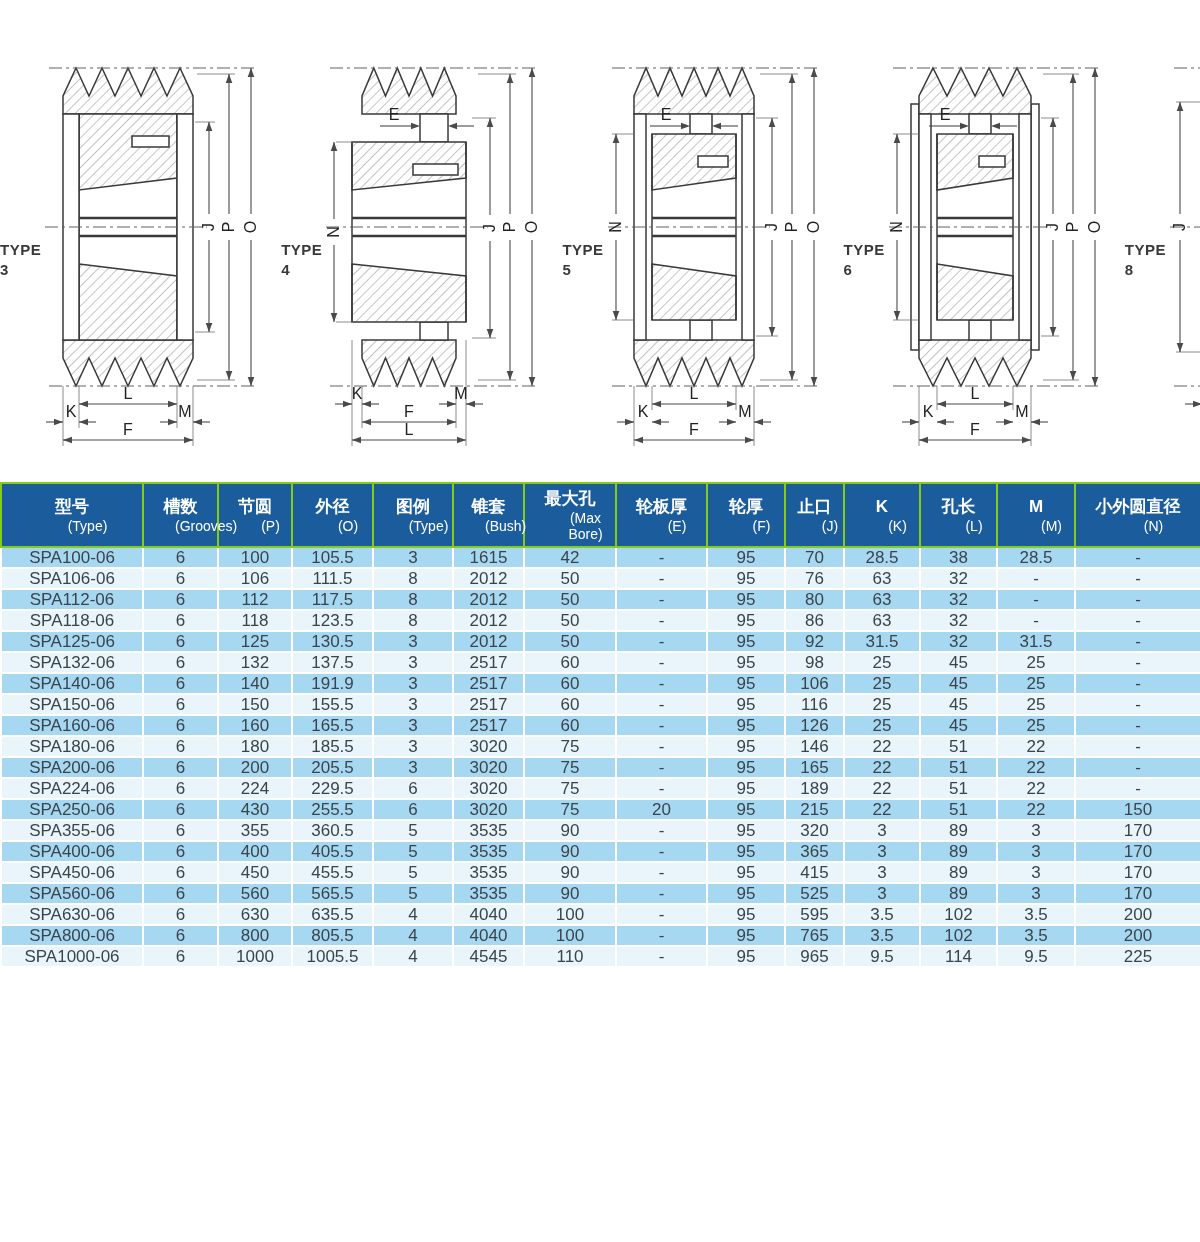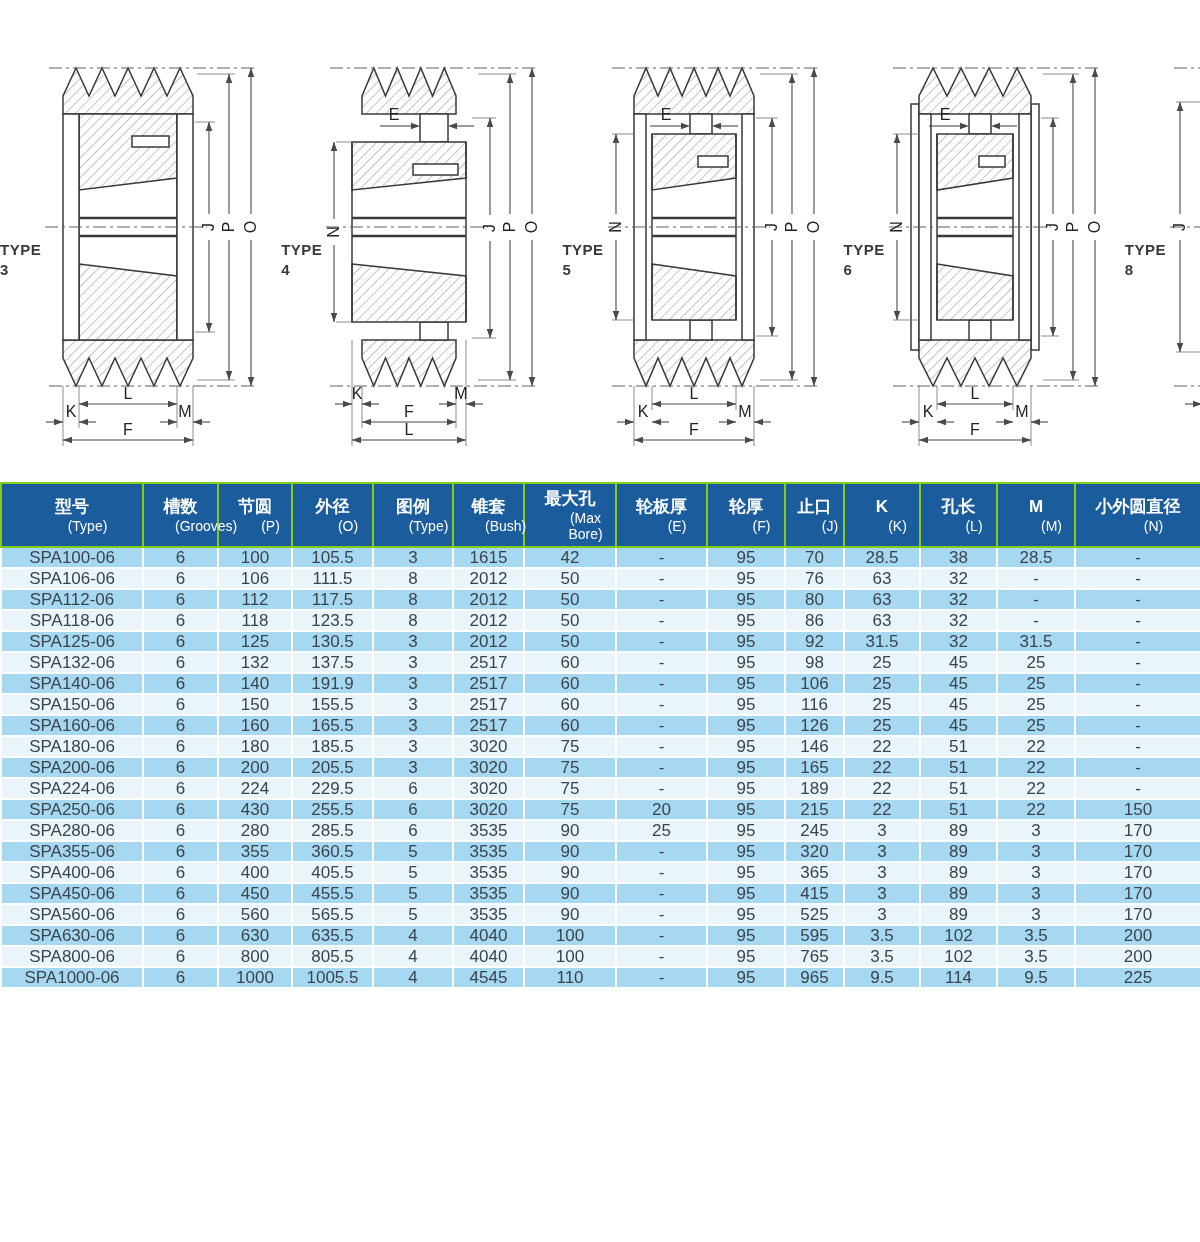--- a/index.html
+++ b/index.html
@@ -700,36 +700,20 @@
         <td>75</td>
         <td>20</td>
         <td>95</td>
         <td>215</td>
         <td>22</td>
         <td>51</td>
         <td>22</td>
         <td>150</td>
       </tr>
       <tr>
-        <td>SPA280-06</td>
-        <td>6</td>
-        <td>280</td>
-        <td>285.5</td>
-        <td>6</td>
-        <td>3535</td>
-        <td>90</td>
-        <td>25</td>
-        <td>95</td>
-        <td>245</td>
-        <td>3</td>
-        <td>89</td>
-        <td>3</td>
-        <td>170</td>
-      </tr>
-      <tr>
         <td>SPA355-06</td>
         <td>6</td>
         <td>355</td>
         <td>360.5</td>
         <td>5</td>
         <td>3535</td>
         <td>90</td>
         <td>-</td>
         <td>95</td>
         <td>320</td>

